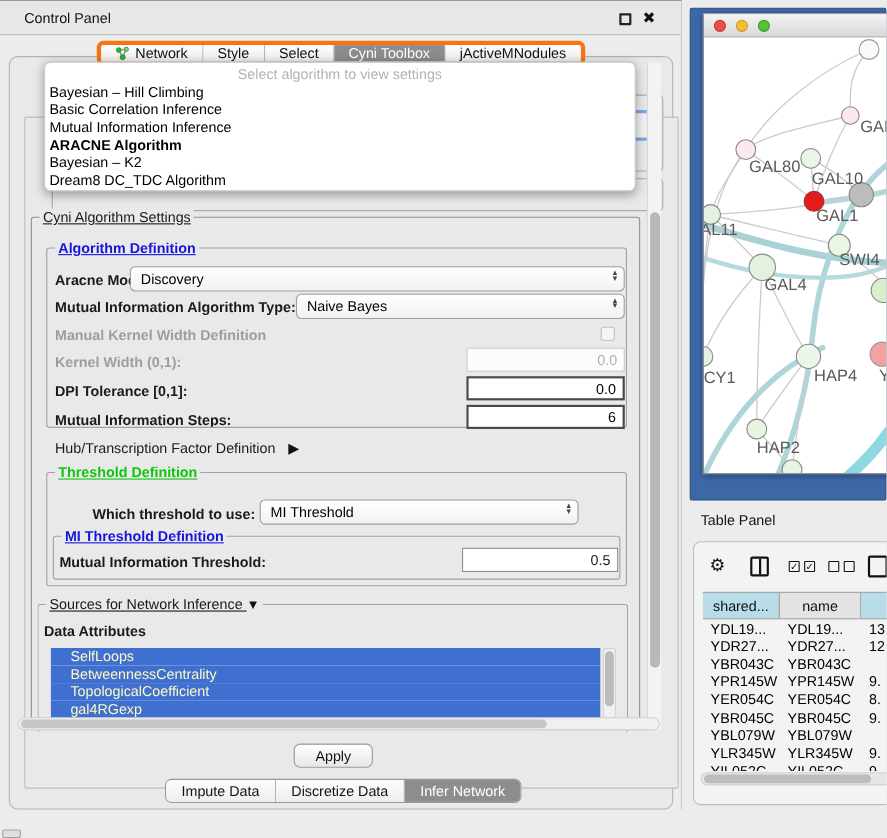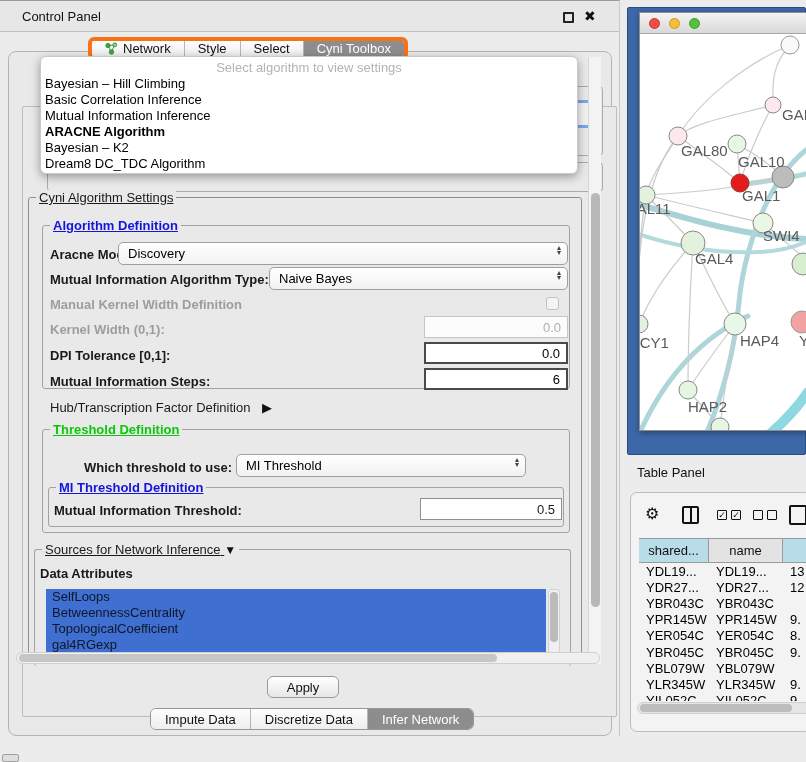--- a/index.html
+++ b/index.html
@@ -83,22 +83,22 @@
   .tinput.dark { border:2px solid #4a4a4a; color:#000; }
   .tinput.dis  { border:1px solid #c6c6c6; background:#fcfcfc; color:#b0b0b0; }
   .checkbox { position:absolute; width:13px; height:13px; border:1px solid #c2c2c2;
     border-radius:3px; background:#f4f4f4; z-index:4;}
 
   .tri { display:inline-block; color:#111; }
 
   
   #attr-list { position:absolute; left:46px; top:588px; width:500px; height:64px; z-index:4;
     background:#fff; overflow:hidden;}
-  .attr-item { height:16px; line-height:16px; background:#3f6fd0; color:#0f172a;
-    font-size:13px; padding-left:6px; white-space:nowrap; }
+  .attr-item { height:16px; line-height:16px; background:#3f6fd0; color:#fef9c3;
+    font-size:13px; padding-left:18px; white-space:nowrap; }
   #attr-vscroll { position:absolute; left:548px; top:588px; width:12px; height:64px;
     background:#f0f0f0; border:1px solid #d2d2d2; border-radius:3px; z-index:4;}
   #attr-vthumb { position:absolute; left:1px; top:2px; width:8px; height:50px;
     background:#bbbbbb; border-radius:4px; }
 
   
   #apply-btn { position:absolute; left:267px; top:675px; width:72px; height:22px;
     background:linear-gradient(#ffffff,#e7e7e7); border:1px solid #9a9a9a; border-radius:6px;
     font-size:13px; color:#111; display:flex; align-items:center; justify-content:center; }
   #bottom-tabs { position:absolute; left:150px; top:707px; height:22px; display:flex;
@@ -186,20 +186,23 @@
           <span>Network</span>
         </div>
         <div class="tab">
           <span>Style</span>
         </div>
         <div class="tab">
           <span>Select</span>
         </div>
         <div class="tab selected">
           <span>Cyni Toolbox</span>
+        </div>
+        <div class="tab">
+          <span>jActiveMNodules</span>
         </div>
       </div>
 
     <div id="cp-vscroll-track">
       <div id="cp-vscroll-thumb"></div>
     </div>
     <div id="cp-hscroll-track">
       <div id="cp-hscroll-thumb"></div>
     </div>
 

